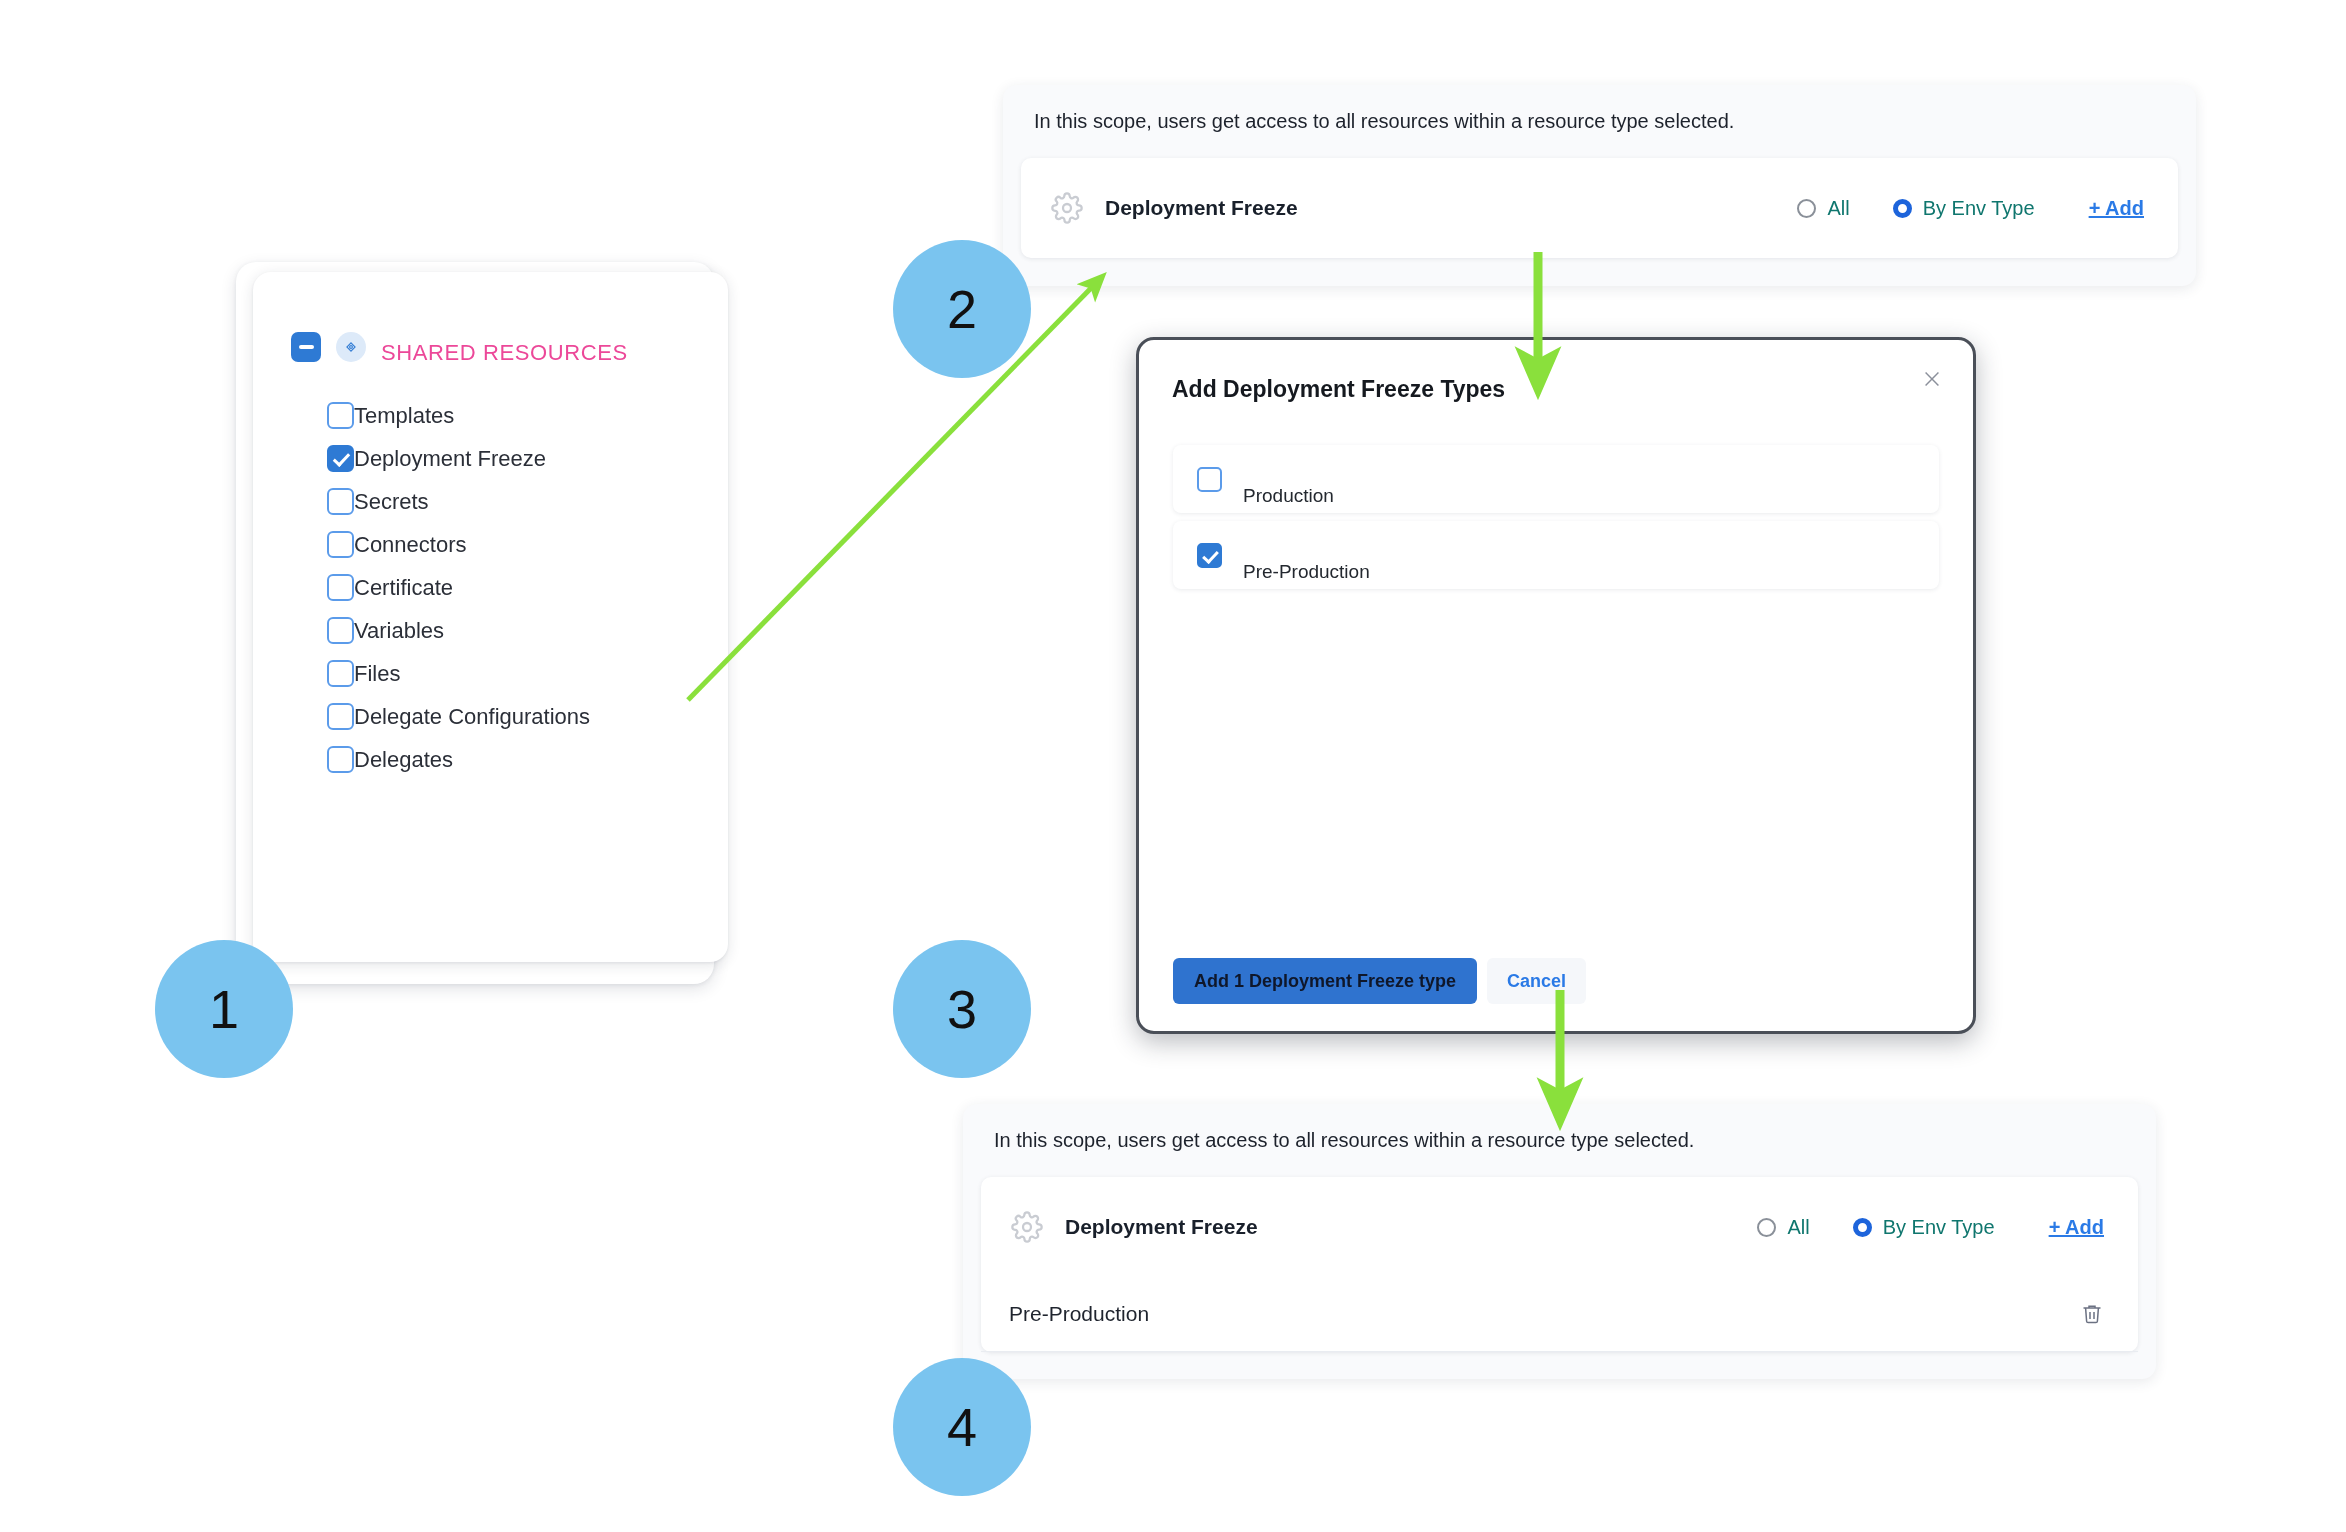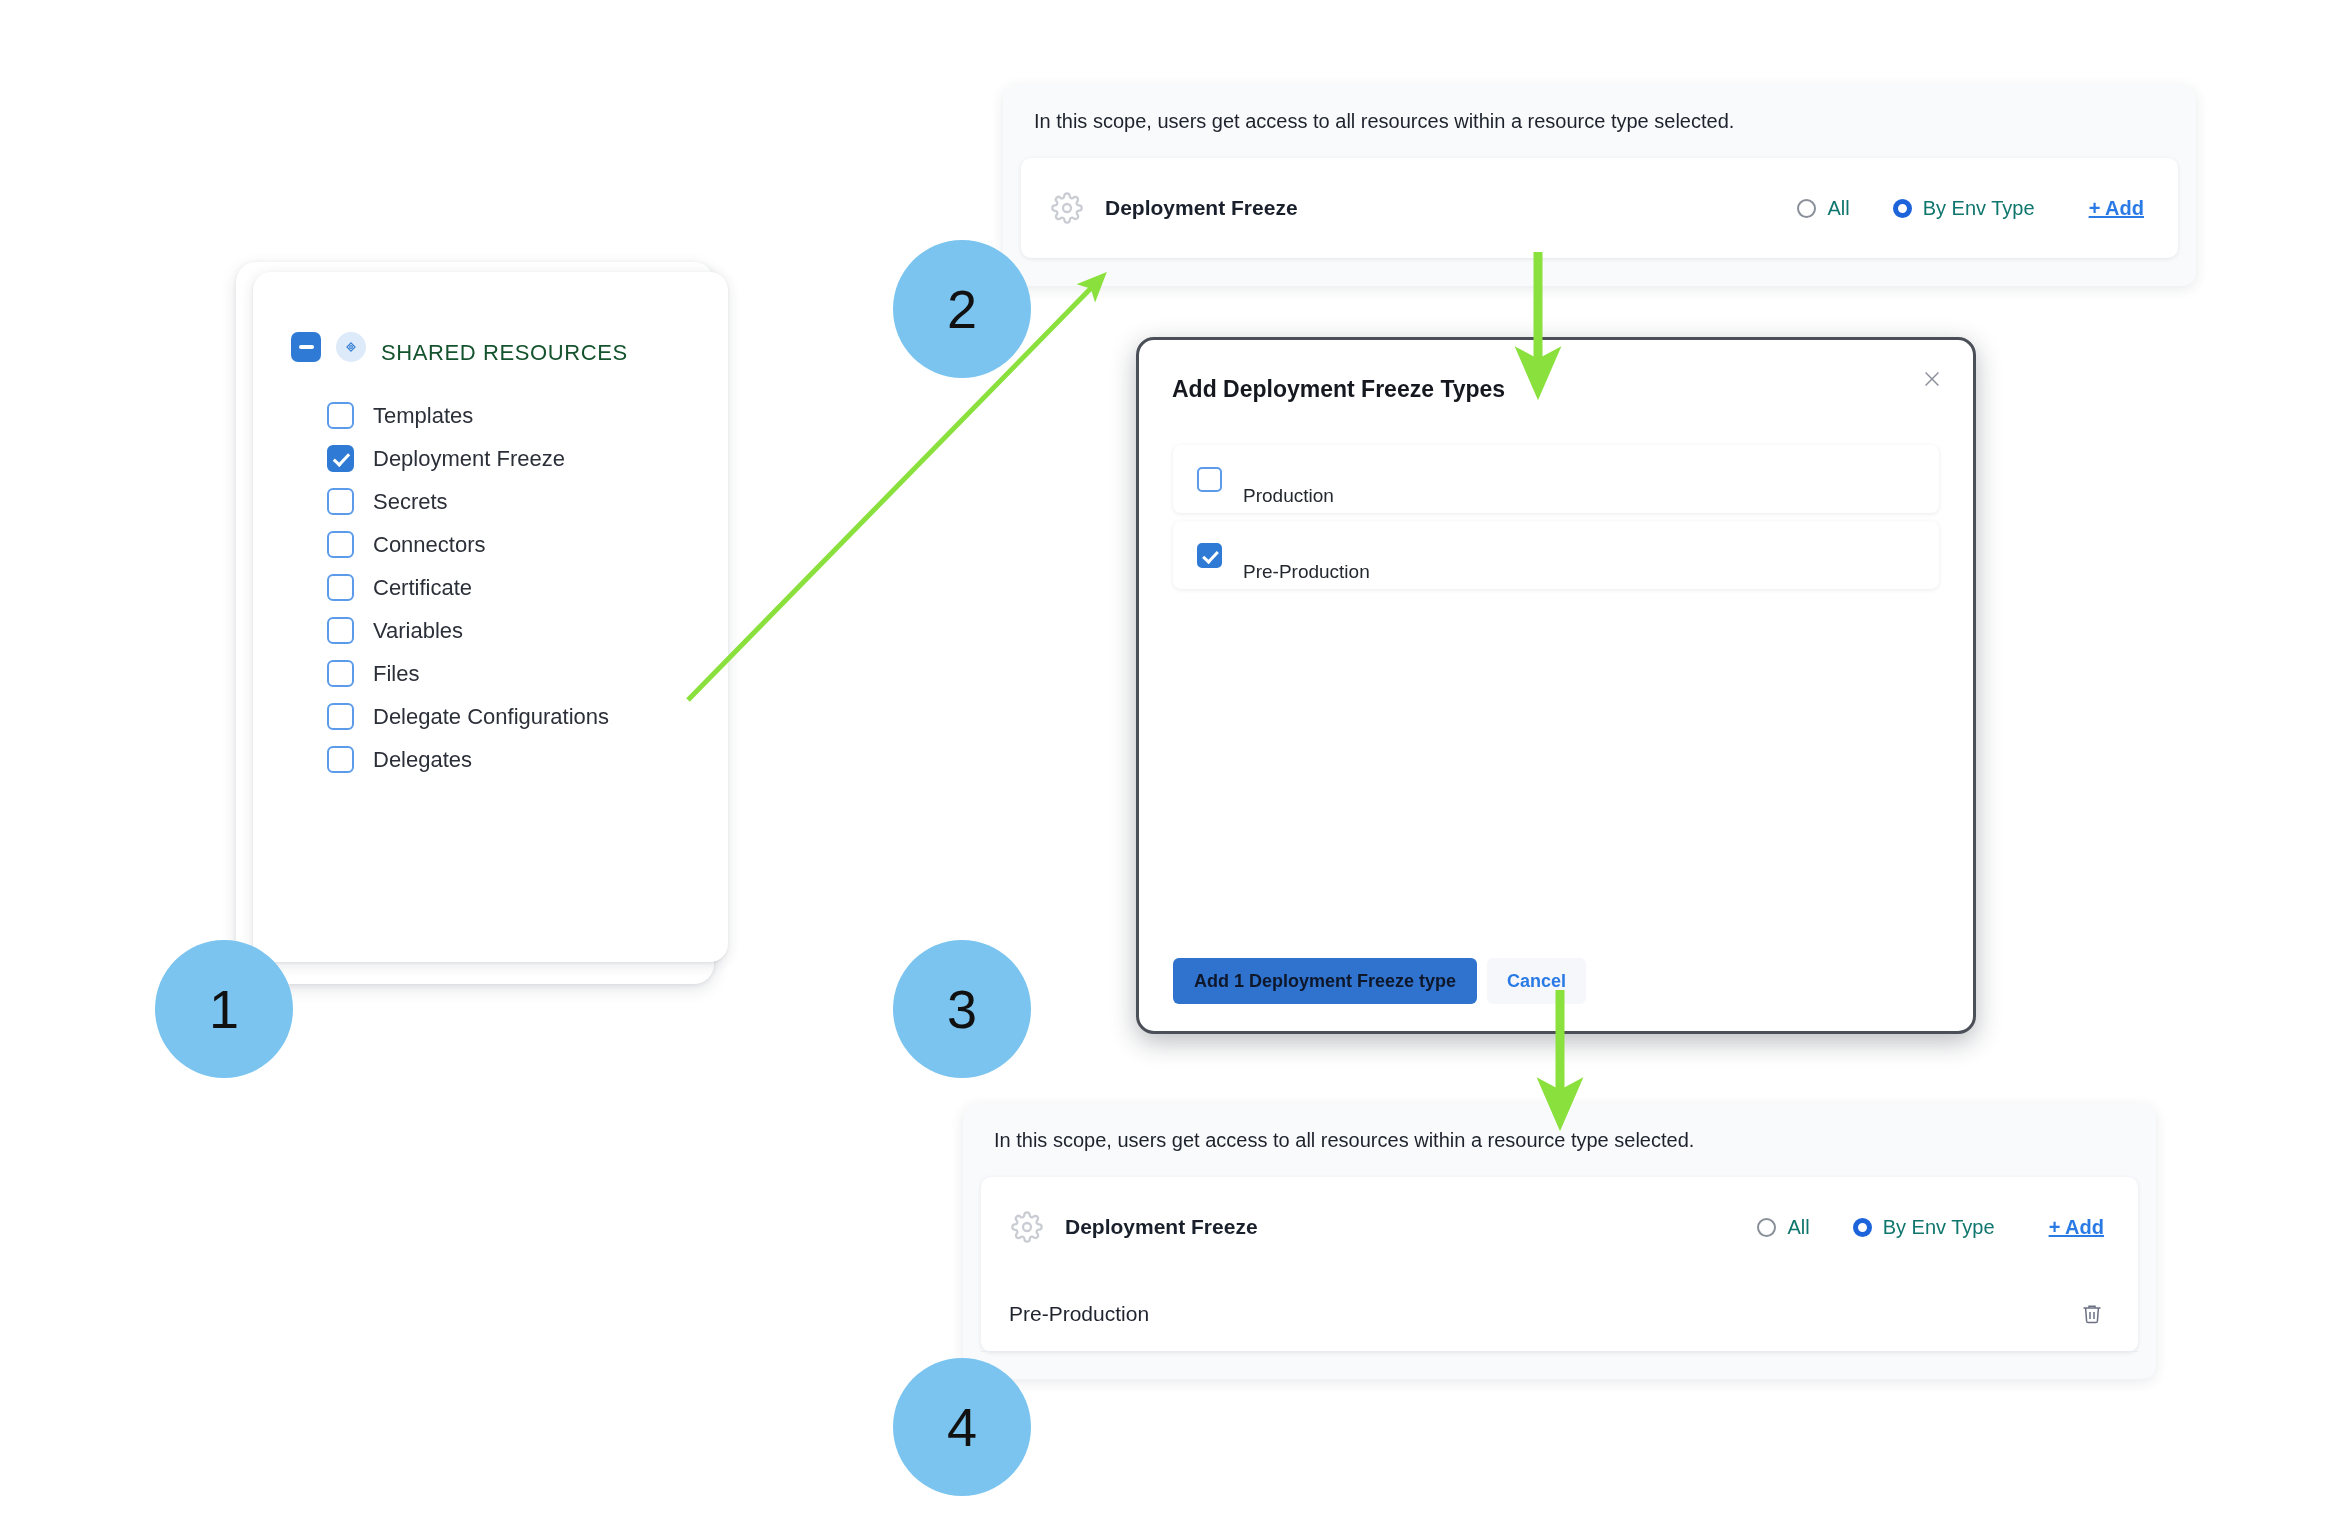--- a/index.html
+++ b/index.html
@@ -99,29 +99,28 @@
     border-radius: 50%;
     background: #ddeaf9;
     display: flex;
     align-items: center;
     justify-content: center;
     flex: 0 0 auto;
   }
   .tree-title {
     font-size: 22px;
     letter-spacing: 0.6px;
-    color: #14532d;
+    color: #ec4899;
     font-weight: 400;
     margin-top: 12px;
   }
   .tree-list { padding: 28px 0 0 0; margin: 0; list-style: none; }
   .tree-item {
     display: flex;
     align-items: center;
-    gap: 19px;
     padding: 0 0 0 74px;
     height: 43px;
     margin-bottom: 0;
     text-align: center;
   }
   .cbx {
     width: 27px;
     height: 27px;
     border-radius: 6px;
     border: 2px solid #5b9bea;

